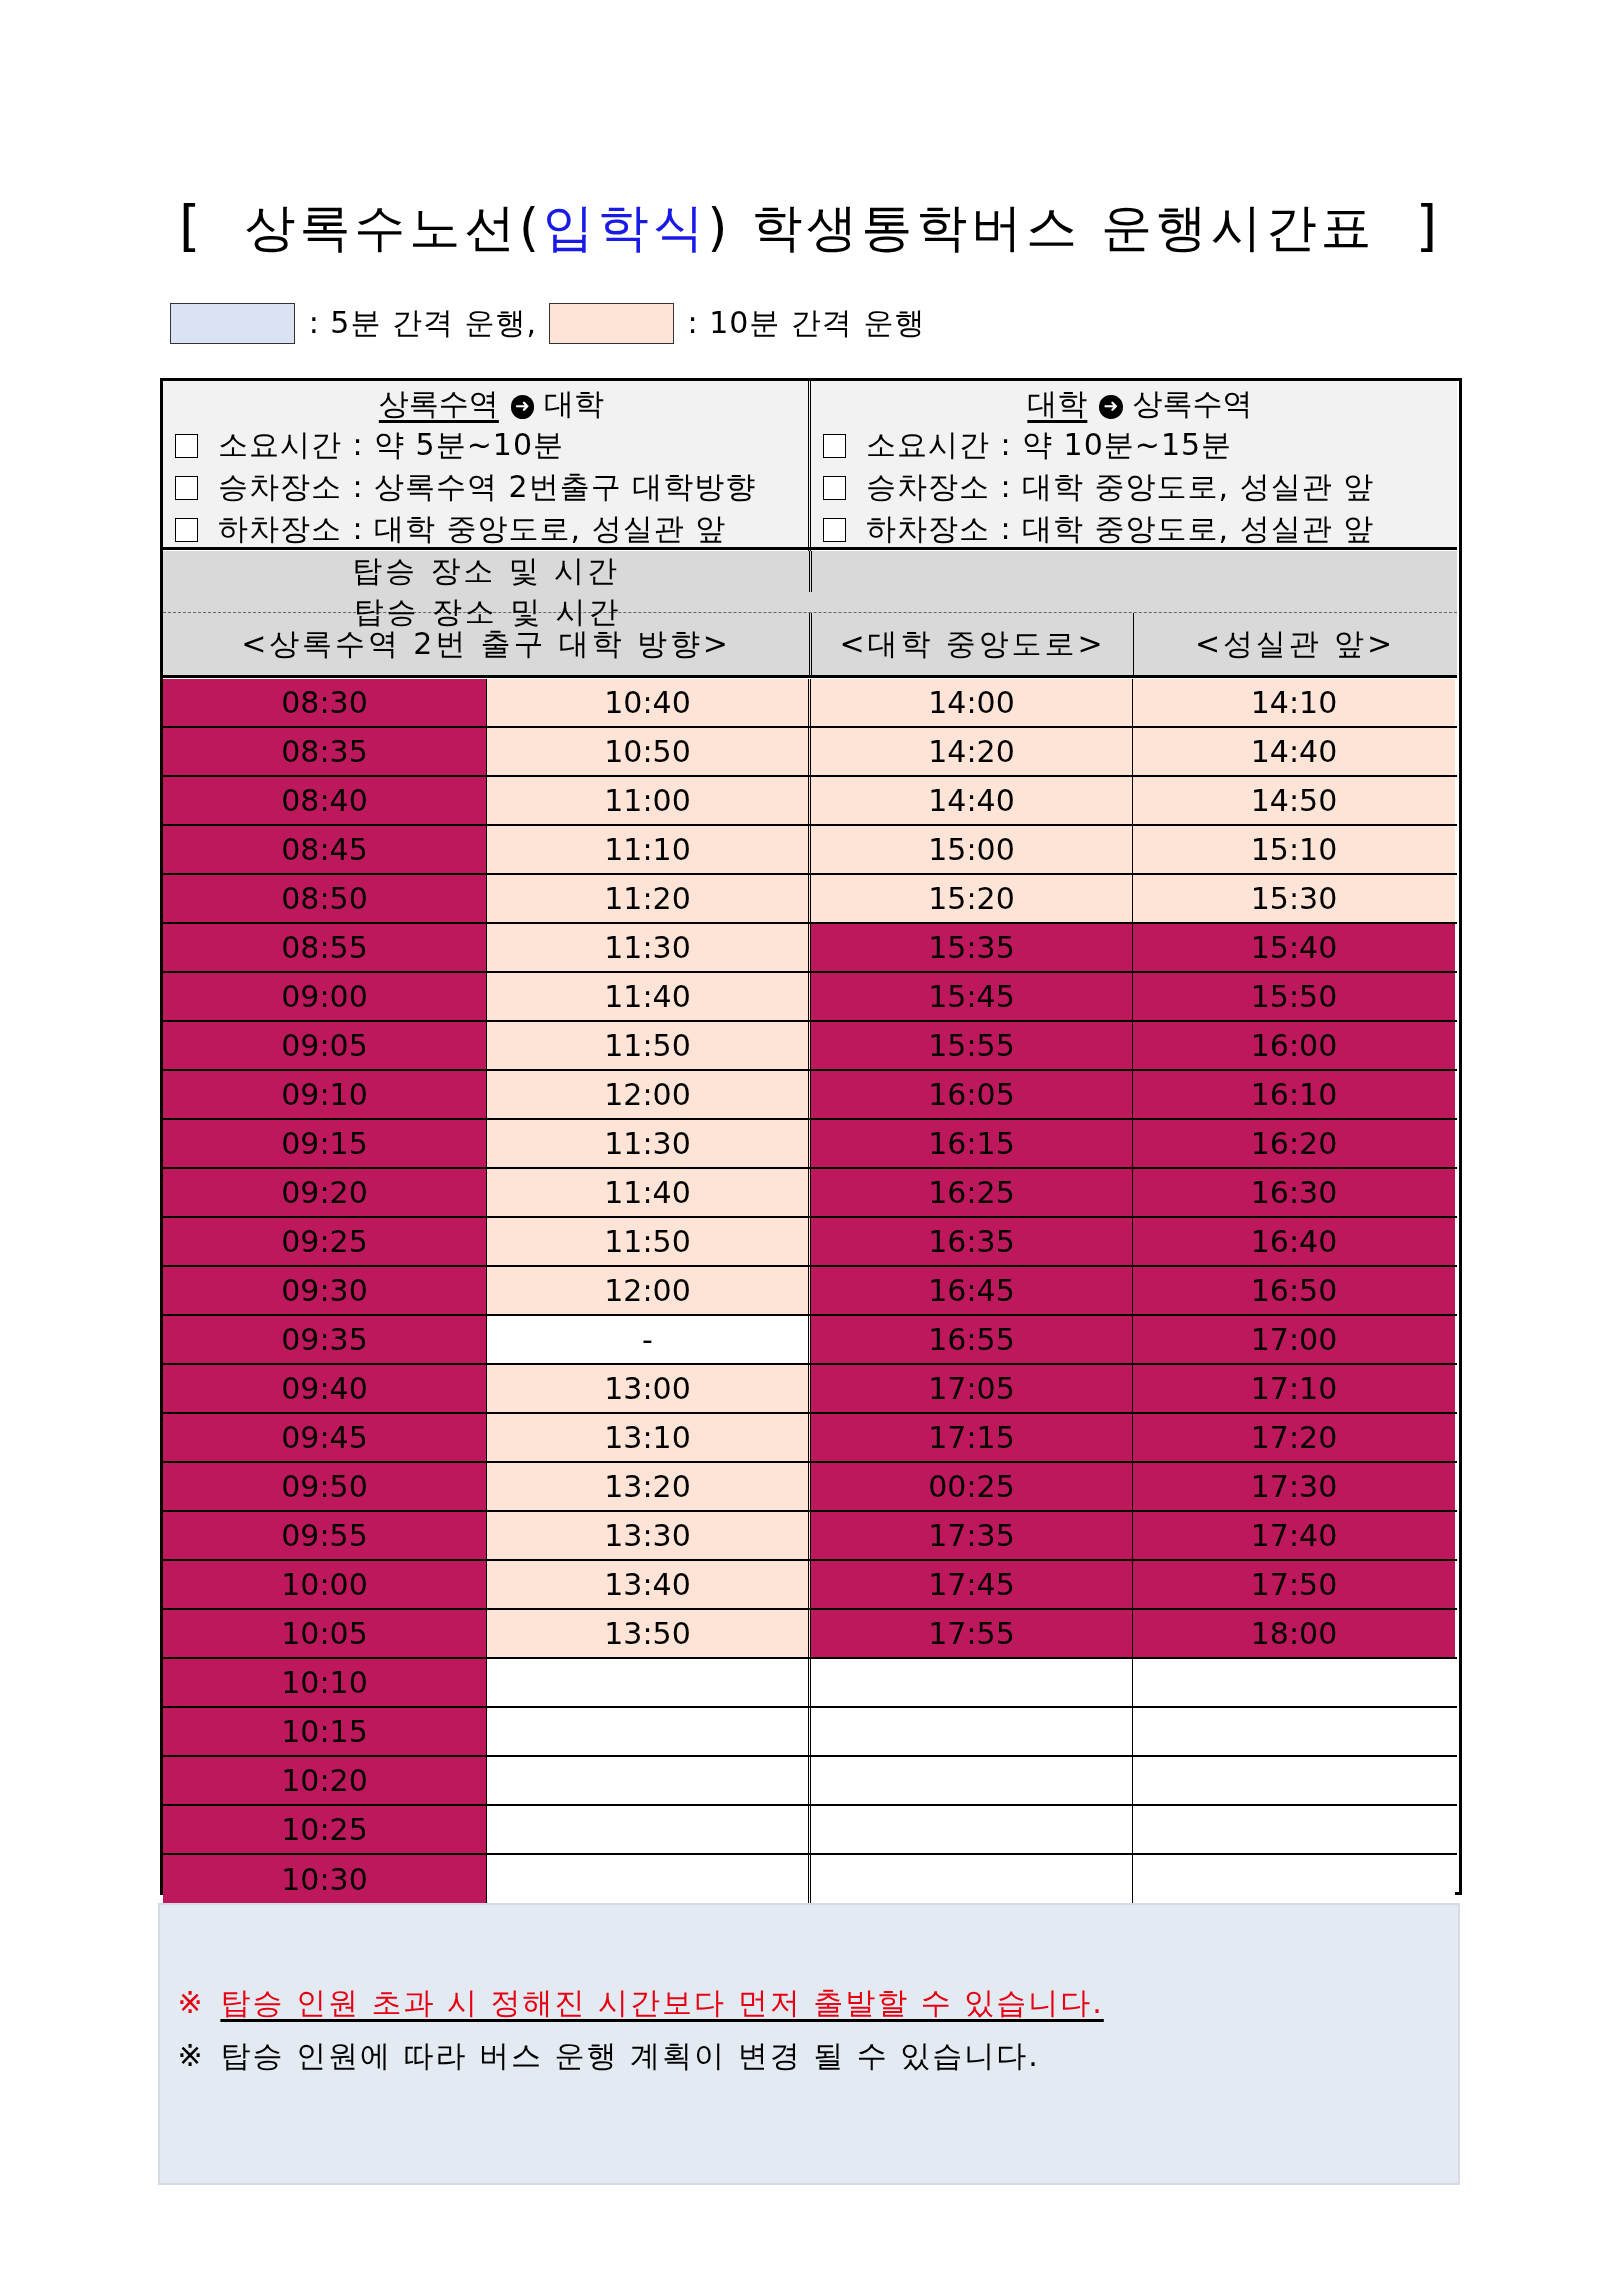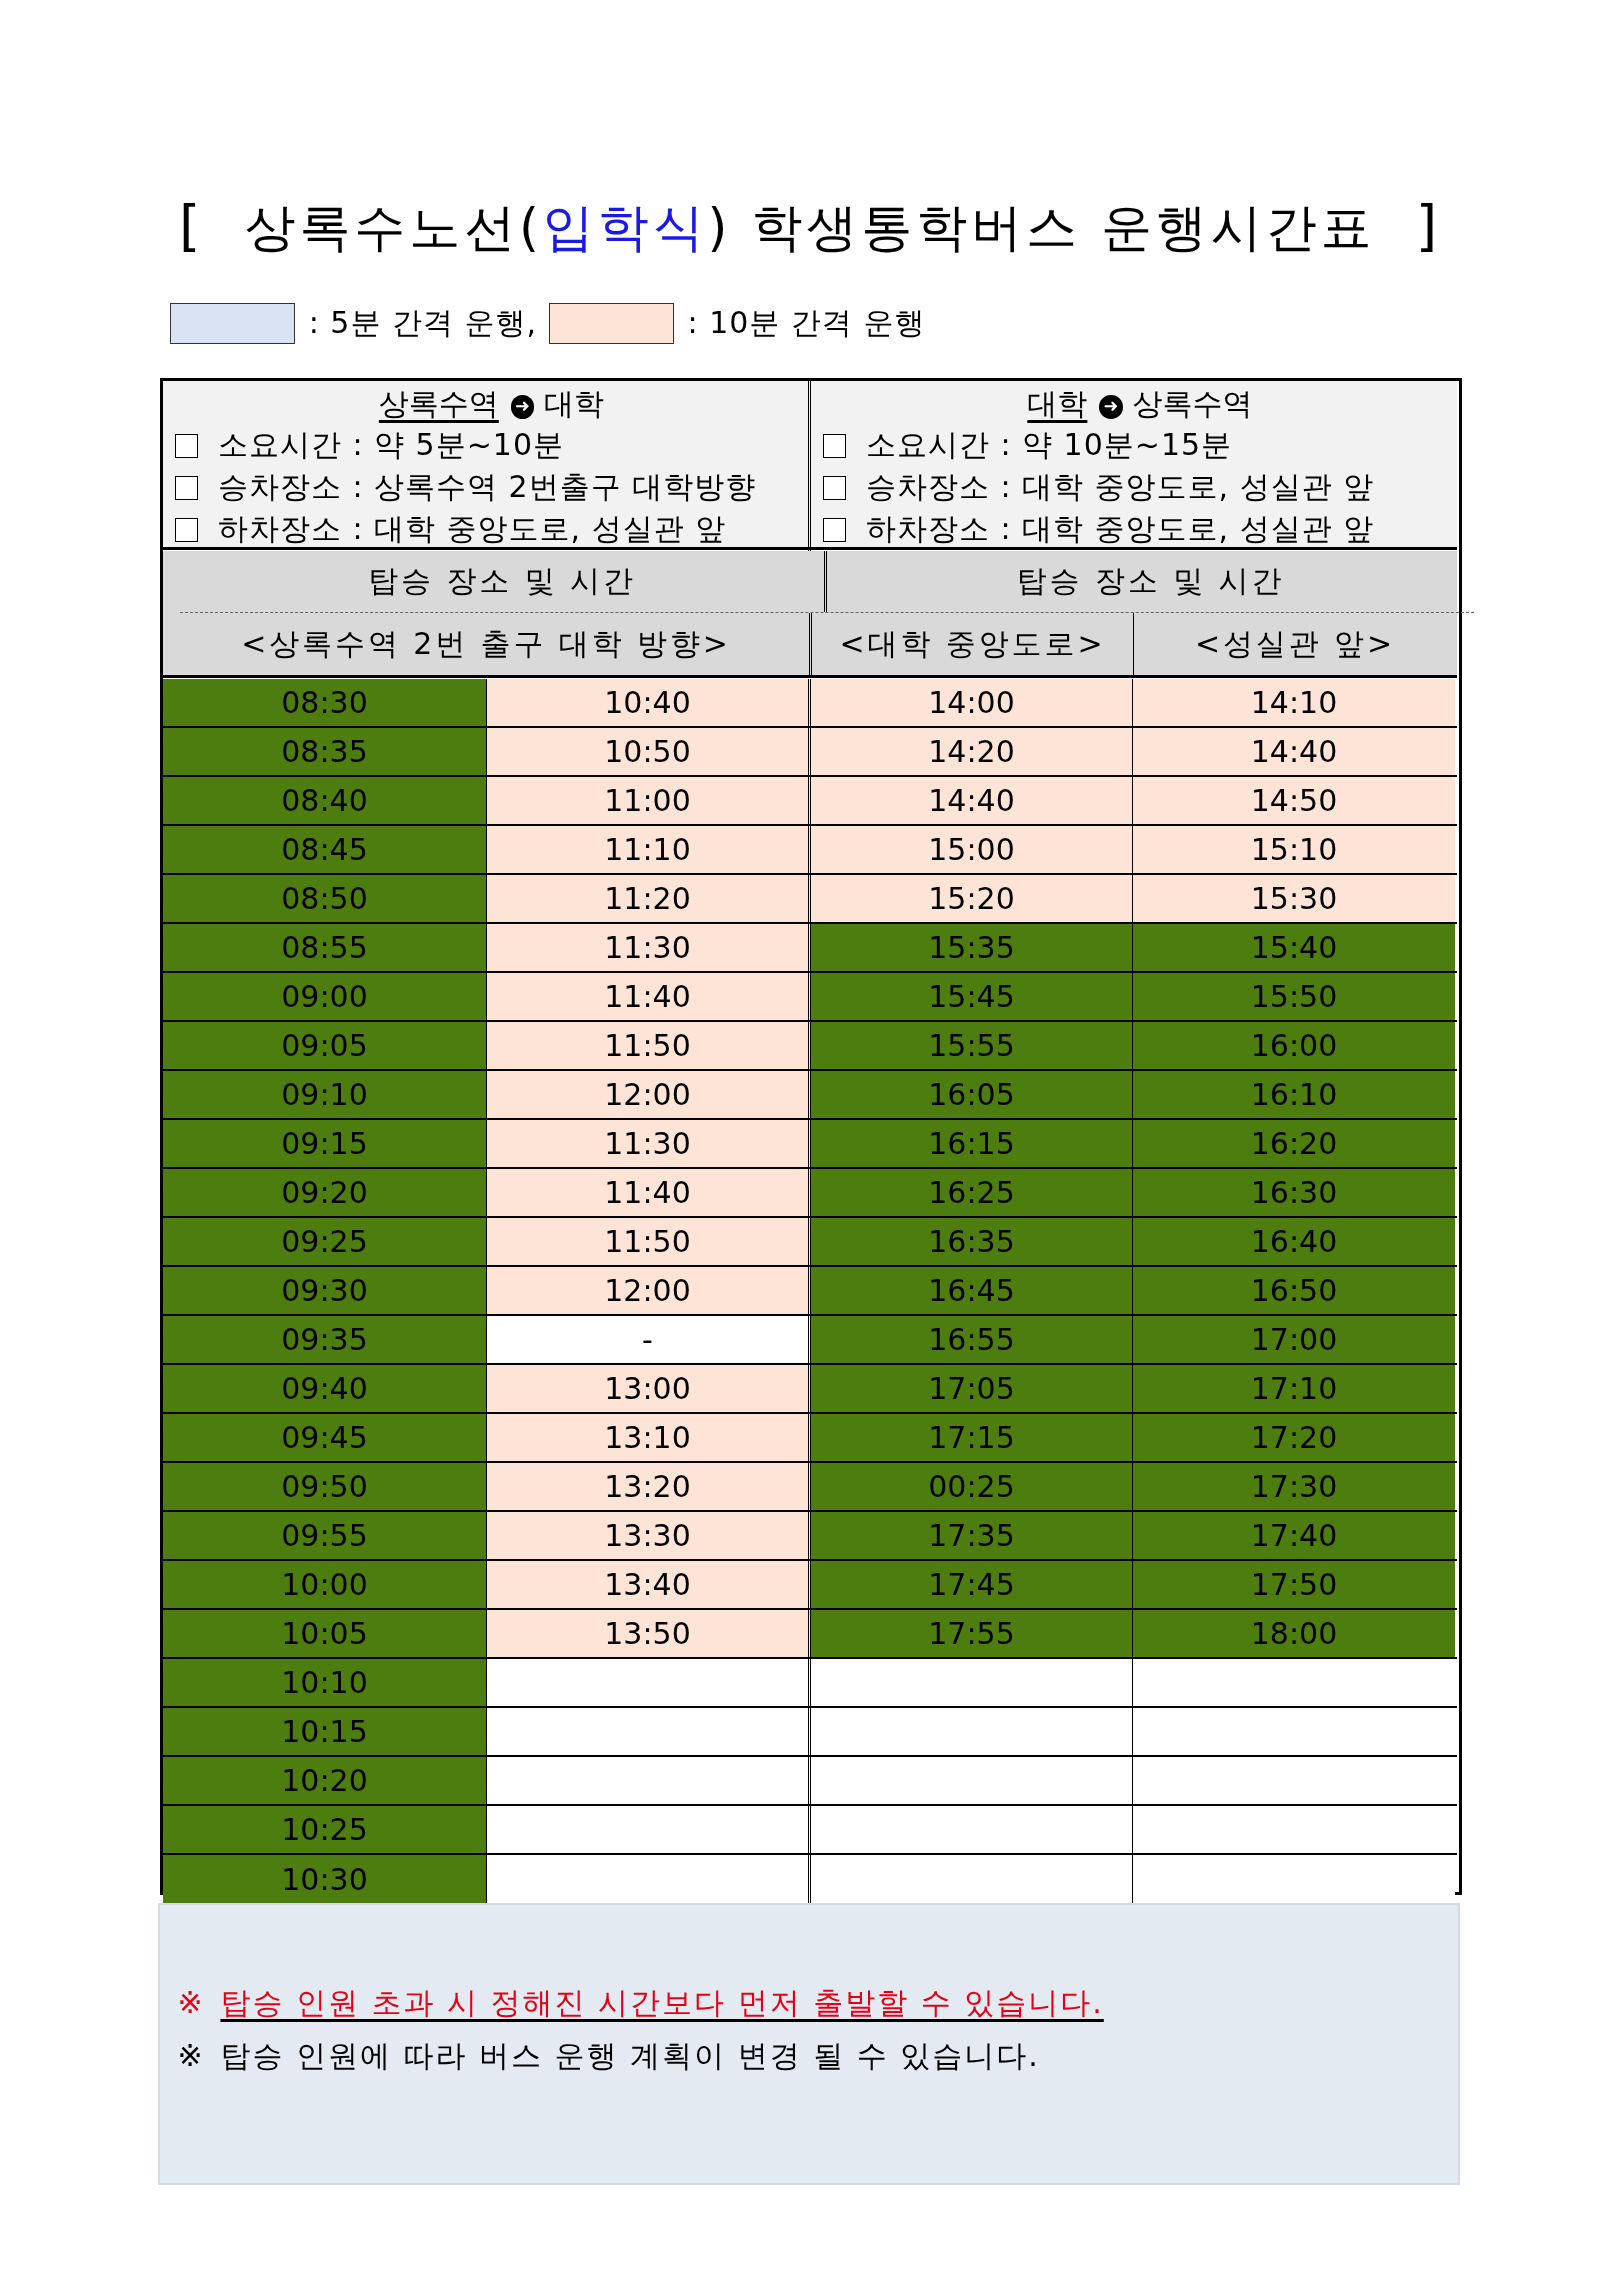--- a/index.html
+++ b/index.html
@@ -28,38 +28,38 @@
   .info-head { text-align:center; height:41px; line-height:41px; }
   .info-head u { text-decoration:underline; text-underline-offset:5.9px; }
   .arrow { display:inline-block; width:23.5px; height:23.5px; border-radius:50%; background:#000; color:#fff;
            font-size:17.6px; line-height:23.5px; text-align:center; vertical-align:2px; margin:0 9.8px 0 11.8px; }
   .info-line { height:42px; line-height:42px; white-space:nowrap; letter-spacing:1px; }
   .cb { display:inline-block; width:23.5px; height:23.5px; border:1.5px solid #000; box-sizing:border-box;
         vertical-align:-2.9px; margin-right:19.6px; background:#fff; }
 
   .hdr { position:absolute; left:0; top:170px; width:1294px; height:124px; background:#d9d9d9;
          border-bottom:3.9px solid #000; font-size:30px; }
-  .hdr-r1 { position:absolute; left:17px; top:0; width:1294px; height:61px; border-bottom:1.5px dashed #666; display:flex; }
+  .hdr-r1 { position:absolute; left:0; top:0; width:1294px; height:61px; border-bottom:1.5px dashed #666; display:flex;flex-direction:column; }
   .hdr-r2 { position:absolute; left:0; top:62px; width:1294px; height:63px; display:flex; }
   .hcell { display:flex; align-items:center; justify-content:center; letter-spacing:2.9px; box-sizing:border-box; }
   .hcell.half { width:649px; }
   .hcell.half.l { border-right:3.9px double #000; }
   .hcell.q { width:322px; }
   .hcell.q.b { border-right:1.5px solid #000; }
 
   .rows { position:absolute; left:0; top:298px; width:1294px; }
   .row { display:flex; height:49px; border-bottom:2px solid #000; box-sizing:border-box; }
   .row:last-child { border-bottom:none; height:48px; }
   .cell { display:flex; align-items:center; justify-content:center; font-size:30px;
           box-sizing:border-box; height:100%; }
   .c1 { width:324px; border-right:1.5px solid #000; }
   .c2 { width:324px; border-right:3.9px double #000; }
   .c3 { width:322px; border-right:1.5px solid #000; }
   .c4 { width:322px; }
-  .blue { background:#4d7c0f; }
+  .blue { background:#be185d; }
   .peach { background:#fde4d6; }
   .white { background:#ffffff; }
 
   .notes { position:absolute; left:158px; top:1903px; width:1302px; height:282px; background:#e4eaf2;
            border:2px solid #d4dbe5; box-sizing:border-box; padding-top:71px; padding-left:17.6px; font-size:30px; }
   .note { height:53px; line-height:53px; white-space:nowrap; letter-spacing:2px; }
   .red { color:#e60012; }
   .ul { text-decoration:underline; text-decoration-color:#000; text-underline-offset:5.9px; }
   .note .mark { margin-right:15.7px; }
 </style>

